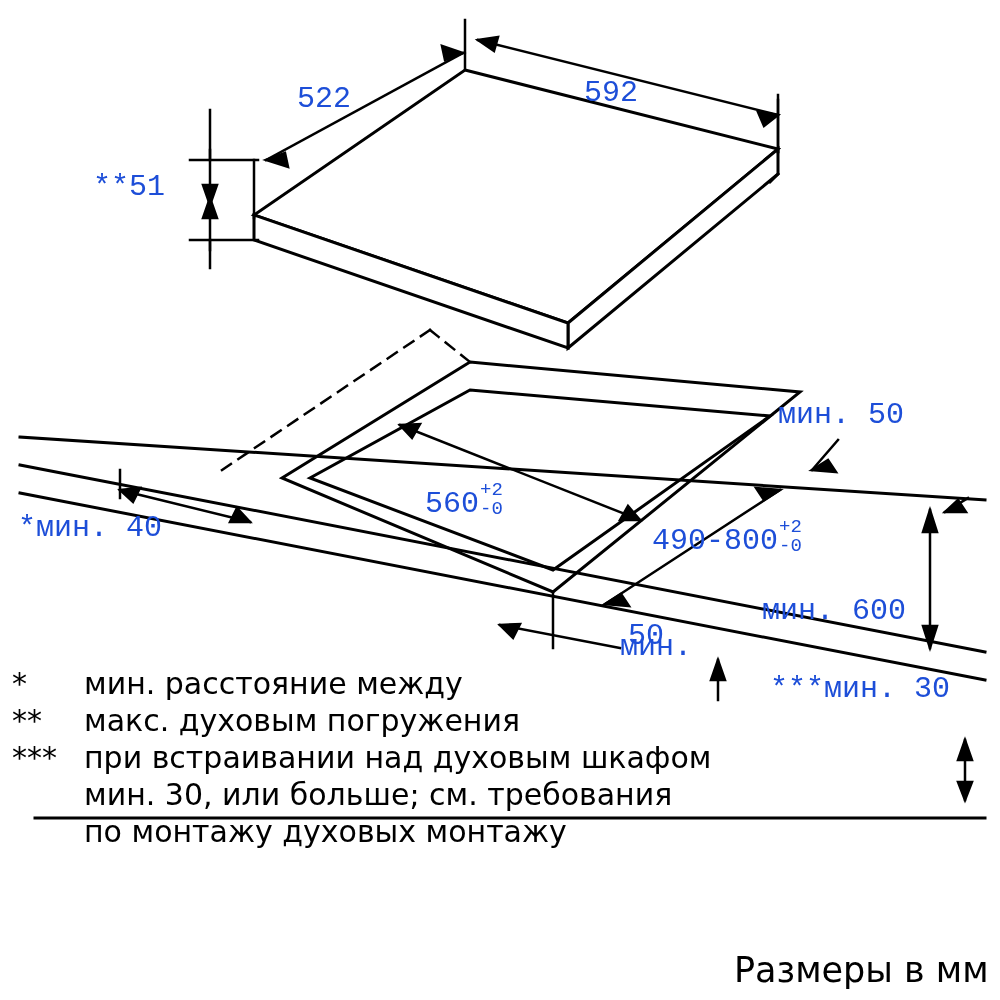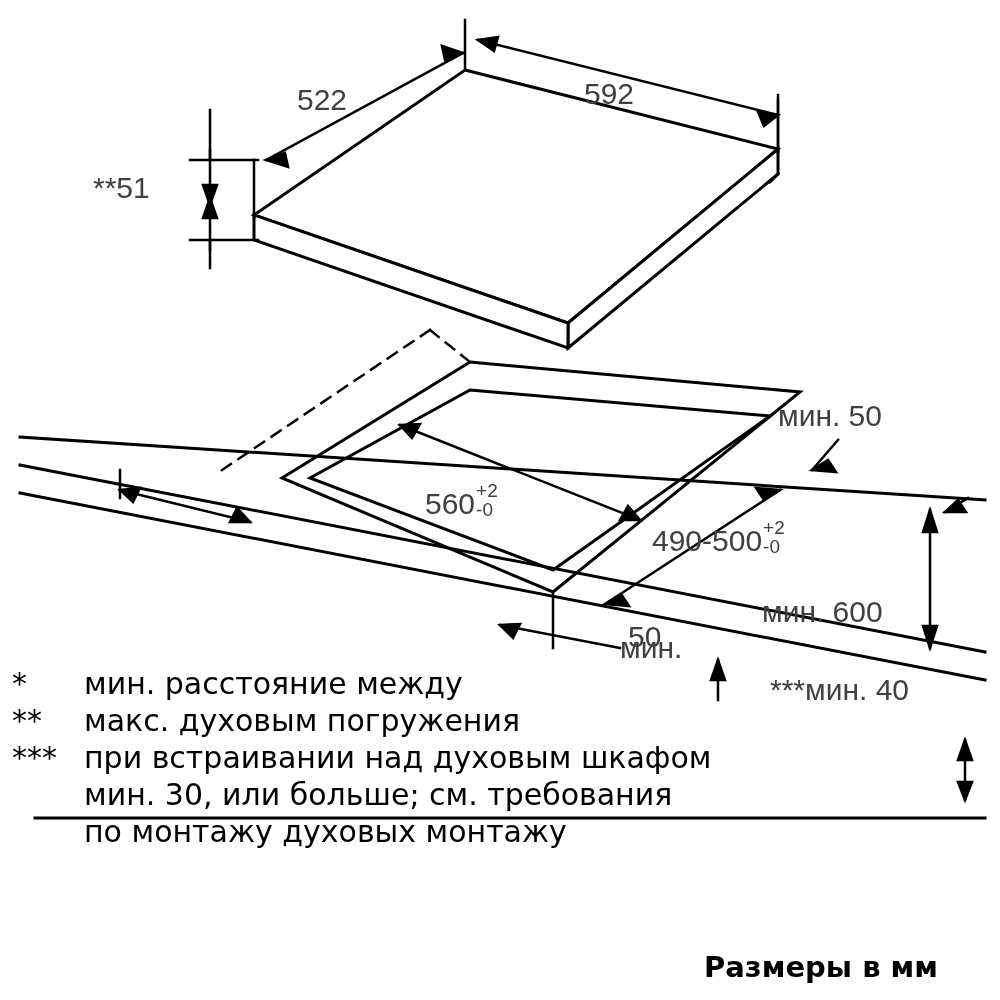--- a/index.html
+++ b/index.html
@@ -22,25 +22,25 @@
   }
   svg.drawing {
     position: absolute;
     left: 0;
     top: 0;
     width: 1000px;
     height: 1000px;
   }
   .lbl {
     position: absolute;
-    font-family: Liberation Sans, sans-serif;
+    font-family: Liberation Mono, monospace;
     font-size: 30px;
     line-height: 1.05;
     white-space: nowrap;
-    color: #404040;
+    color: #1d4ed8;
   }
   .tol {
     display: inline-block;
     font-size: 19px;
     line-height: 1.0;
     vertical-align: -2px;
     text-align: left;
     margin-left: 1px;
   }
   .tol span { display: block; }
@@ -59,24 +59,24 @@
   .note-mark {
     width: 72px;
     flex: 0 0 72px;
     white-space: nowrap;
   }
   .note-text {
     flex: 1 1 auto;
   }
   .footer {
     position: absolute;
-    left: 704px;
+    left: 734px;
     top: 950px;
-    font-size: 29px;
-    font-weight: bold;
+    font-size: 35px;
+    font-weight: normal;
   }
 </style>
 </head>
 <body>
 
 <div id="stage">
 
   <svg class="drawing" viewBox="0 0 1000 1000">
     <g fill="none" stroke="#000" stroke-width="3" stroke-linecap="square">
 
@@ -203,30 +203,31 @@
   <div class="lbl" style="left:297px; top:84px;">522</div>
   <div class="lbl" style="left:93px; top:172px;">**51</div>
 
   <div class="lbl" style="left:778px; top:400px;text-align:center;">мин. 50</div>
 
   <div class="lbl" style="left:425px; top:481px;">
     <span>560</span><span class="tol"><span>+2</span><span>-0</span></span>
   </div>
 
   <div class="lbl" style="left:652px; top:518px;">
-    <span>490-500</span><span class="tol"><span>+2</span><span>-0</span></span>
+    <span>490-800</span><span class="tol"><span>+2</span><span>-0</span></span>
   </div>
 
+  <div class="lbl" style="left:18px; top:513px;">*мин. 40</div>
 
   <div class="lbl" style="left:620px; top:590px;margin-top:42px;">мин.</div>
   <div class="lbl" style="left:628px; top:621px;">50</div>
 
   <div class="lbl" style="left:762px; top:596px;">мин. 600</div>
 
-  <div class="lbl" style="left:770px; top:674px;">***мин. 40</div>
+  <div class="lbl" style="left:770px; top:674px;">***мин. 30</div>
 
   <div class="notes">
     <div class="note-row">
       <div class="note-mark">*</div>
       <div class="note-text">
         <div>мин. расстояние между</div>
       </div>
     </div>
     <div class="note-row">
       <div class="note-mark">**</div>

